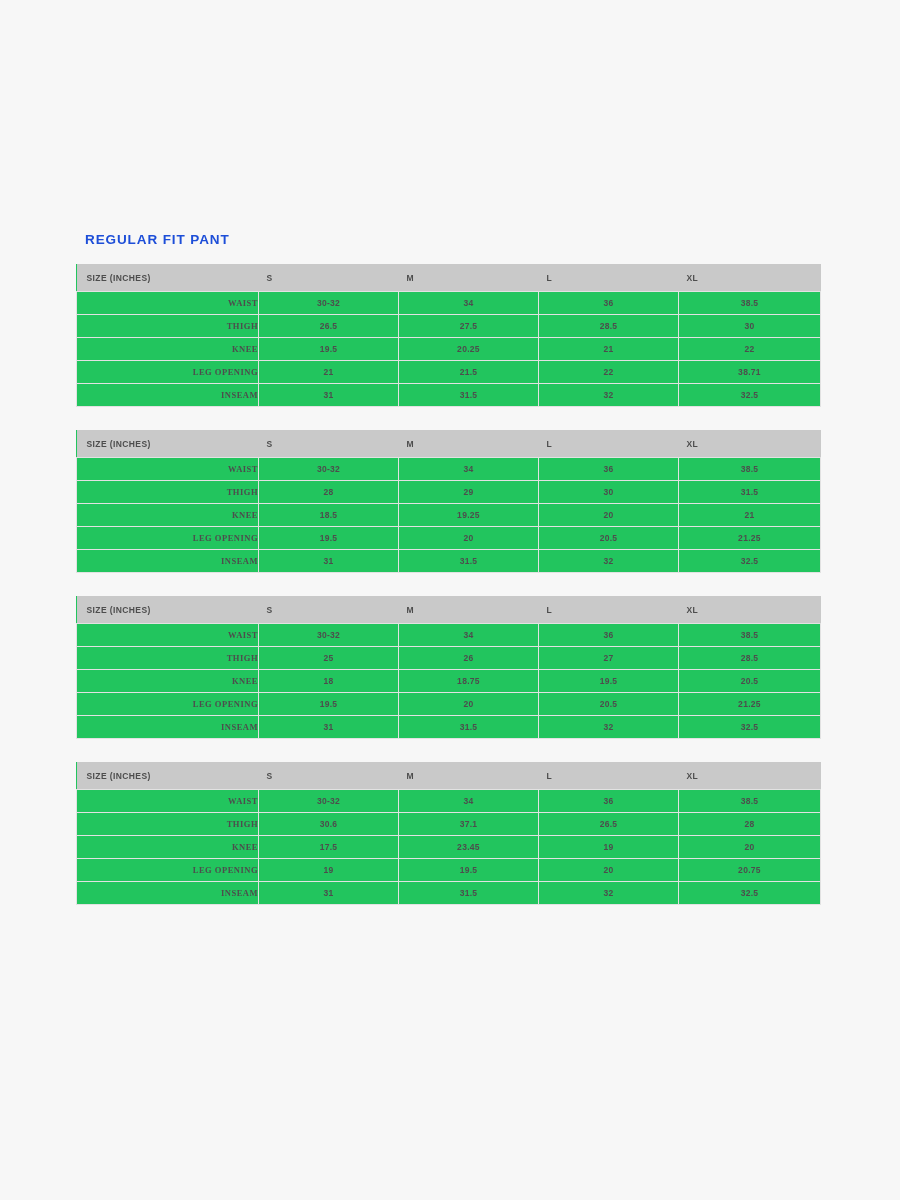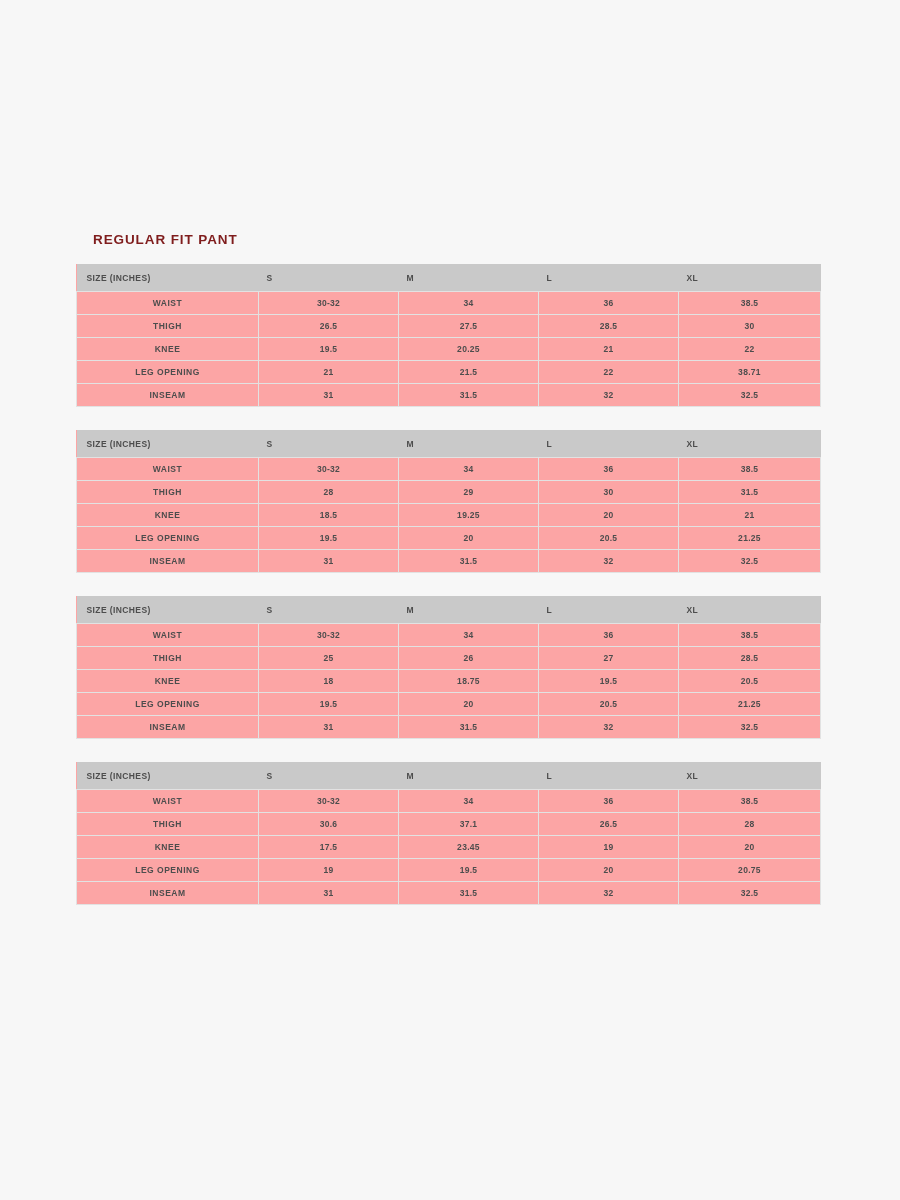--- a/index.html
+++ b/index.html
@@ -21,30 +21,30 @@
     box-sizing: border-box;
     padding: 232px 76px 0 76px;
   }
   .section {
     margin-bottom: 23px;
   }
   .section-title {
     font-size: 13.5px;
     font-weight: bold;
     letter-spacing: 0.9px;
-    color: #7f1d1d;
+    color: #1d4ed8;
     text-transform: uppercase;
-    margin: 0 0 17px 16px;
+    margin: 0 0 17px 8px;
     padding-left: 1px;
   }
   table.size-table {
     border-collapse: collapse;
     width: 744px;
     table-layout: fixed;
-    background: #fca5a5;
+    background: #22c55e;
   }
   table.size-table colgroup col.c0 { width: 182px; }
   table.size-table colgroup col.c1 { width: 140px; }
   table.size-table colgroup col.c2 { width: 140px; }
   table.size-table colgroup col.c3 { width: 140px; }
   table.size-table colgroup col.c4 { width: 142px; }
 
   table.size-table thead th {
     background: #c9c9c9;
     color: #4d4d4d;
@@ -64,22 +64,23 @@
     border: 1px solid #e2e2e2;
     font-size: 8.5px;
     font-weight: bold;
     color: #4d4d4d;
     text-align: center;
     padding: 6px 0;
     height: 10px;
     letter-spacing: 0.3px;
   }
   table.size-table tbody td.rowlabel {
-    text-align: center;
+    text-align: right;
     letter-spacing: 0.5px;
+    font-family: Liberation Serif, serif;
   }
 </style>
 </head>
 <body>
 
 <div class="page">
 
   <div class="section">
     <h2 class="section-title">REGULAR FIT PANT</h2>
     <table class="size-table">

